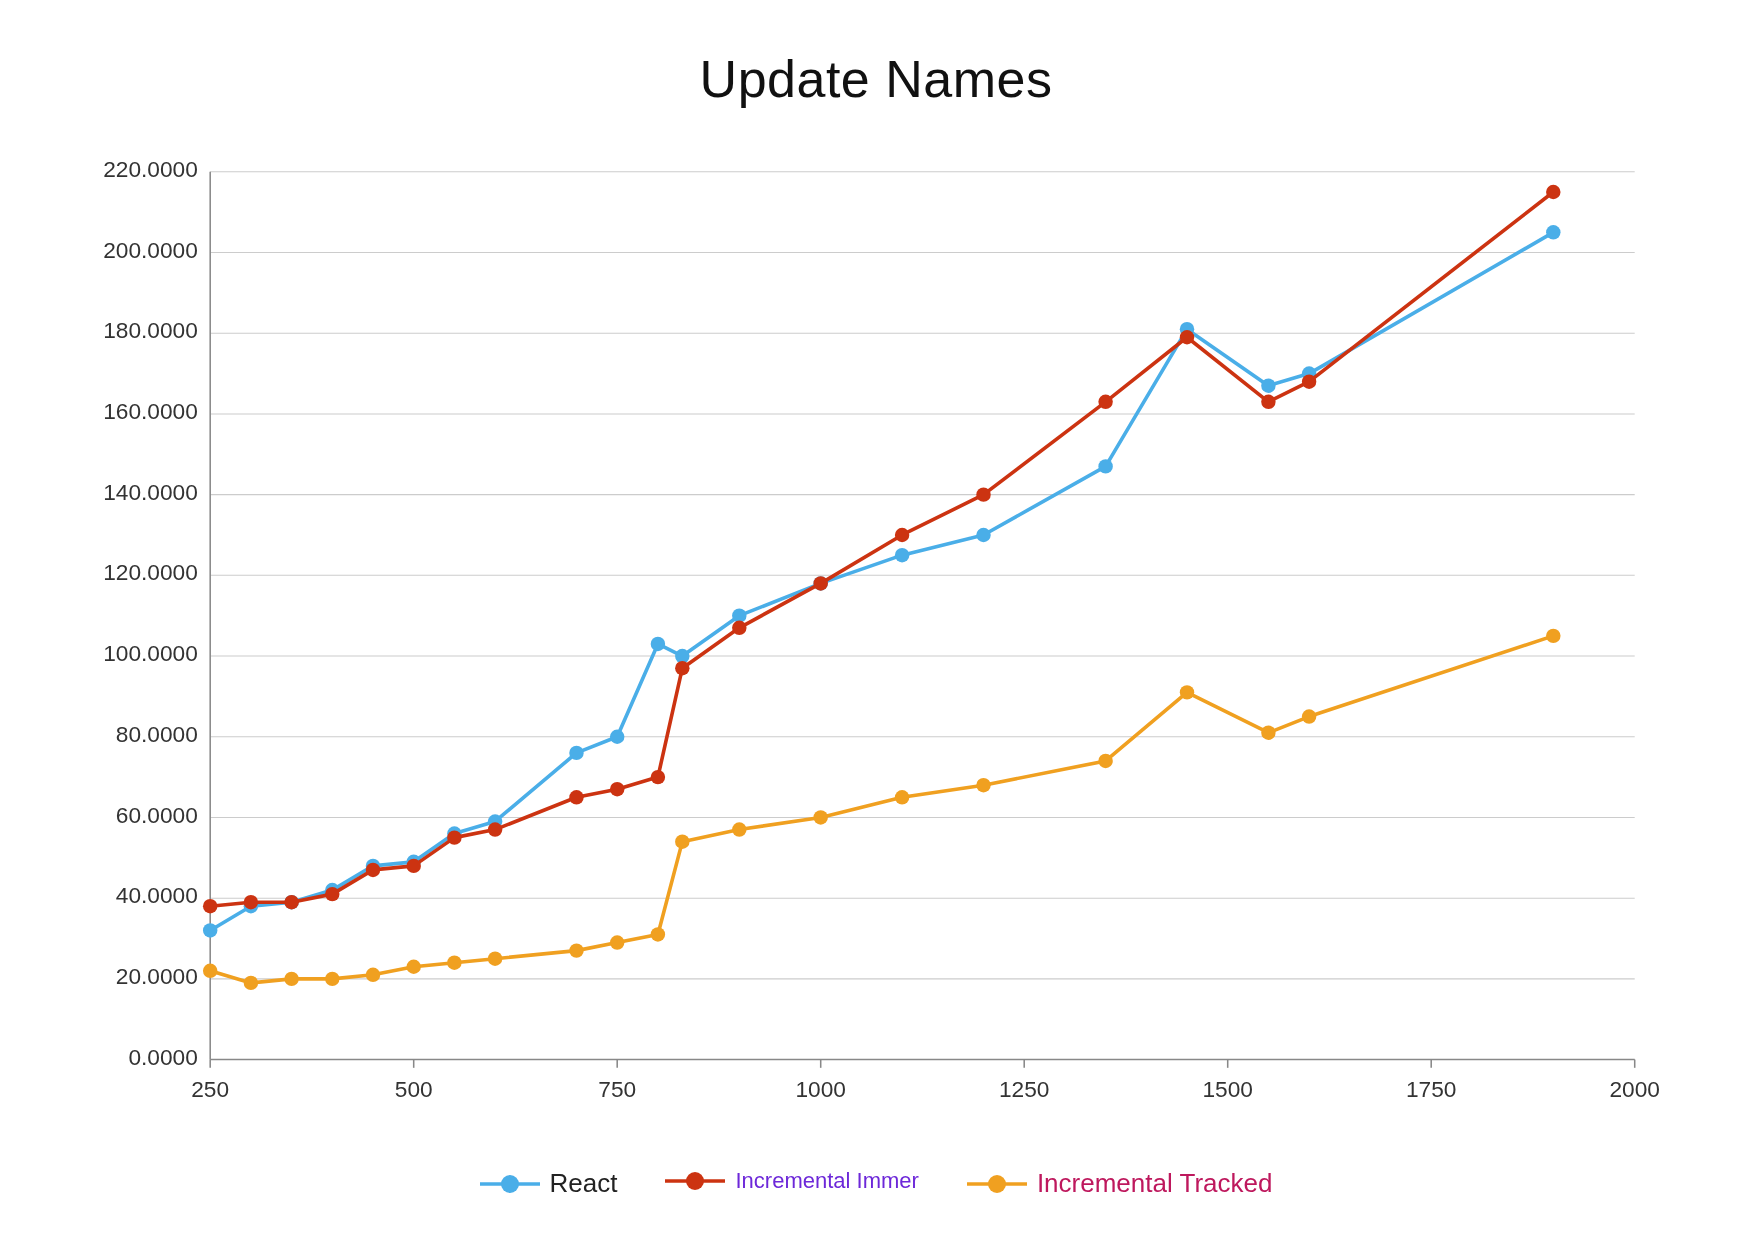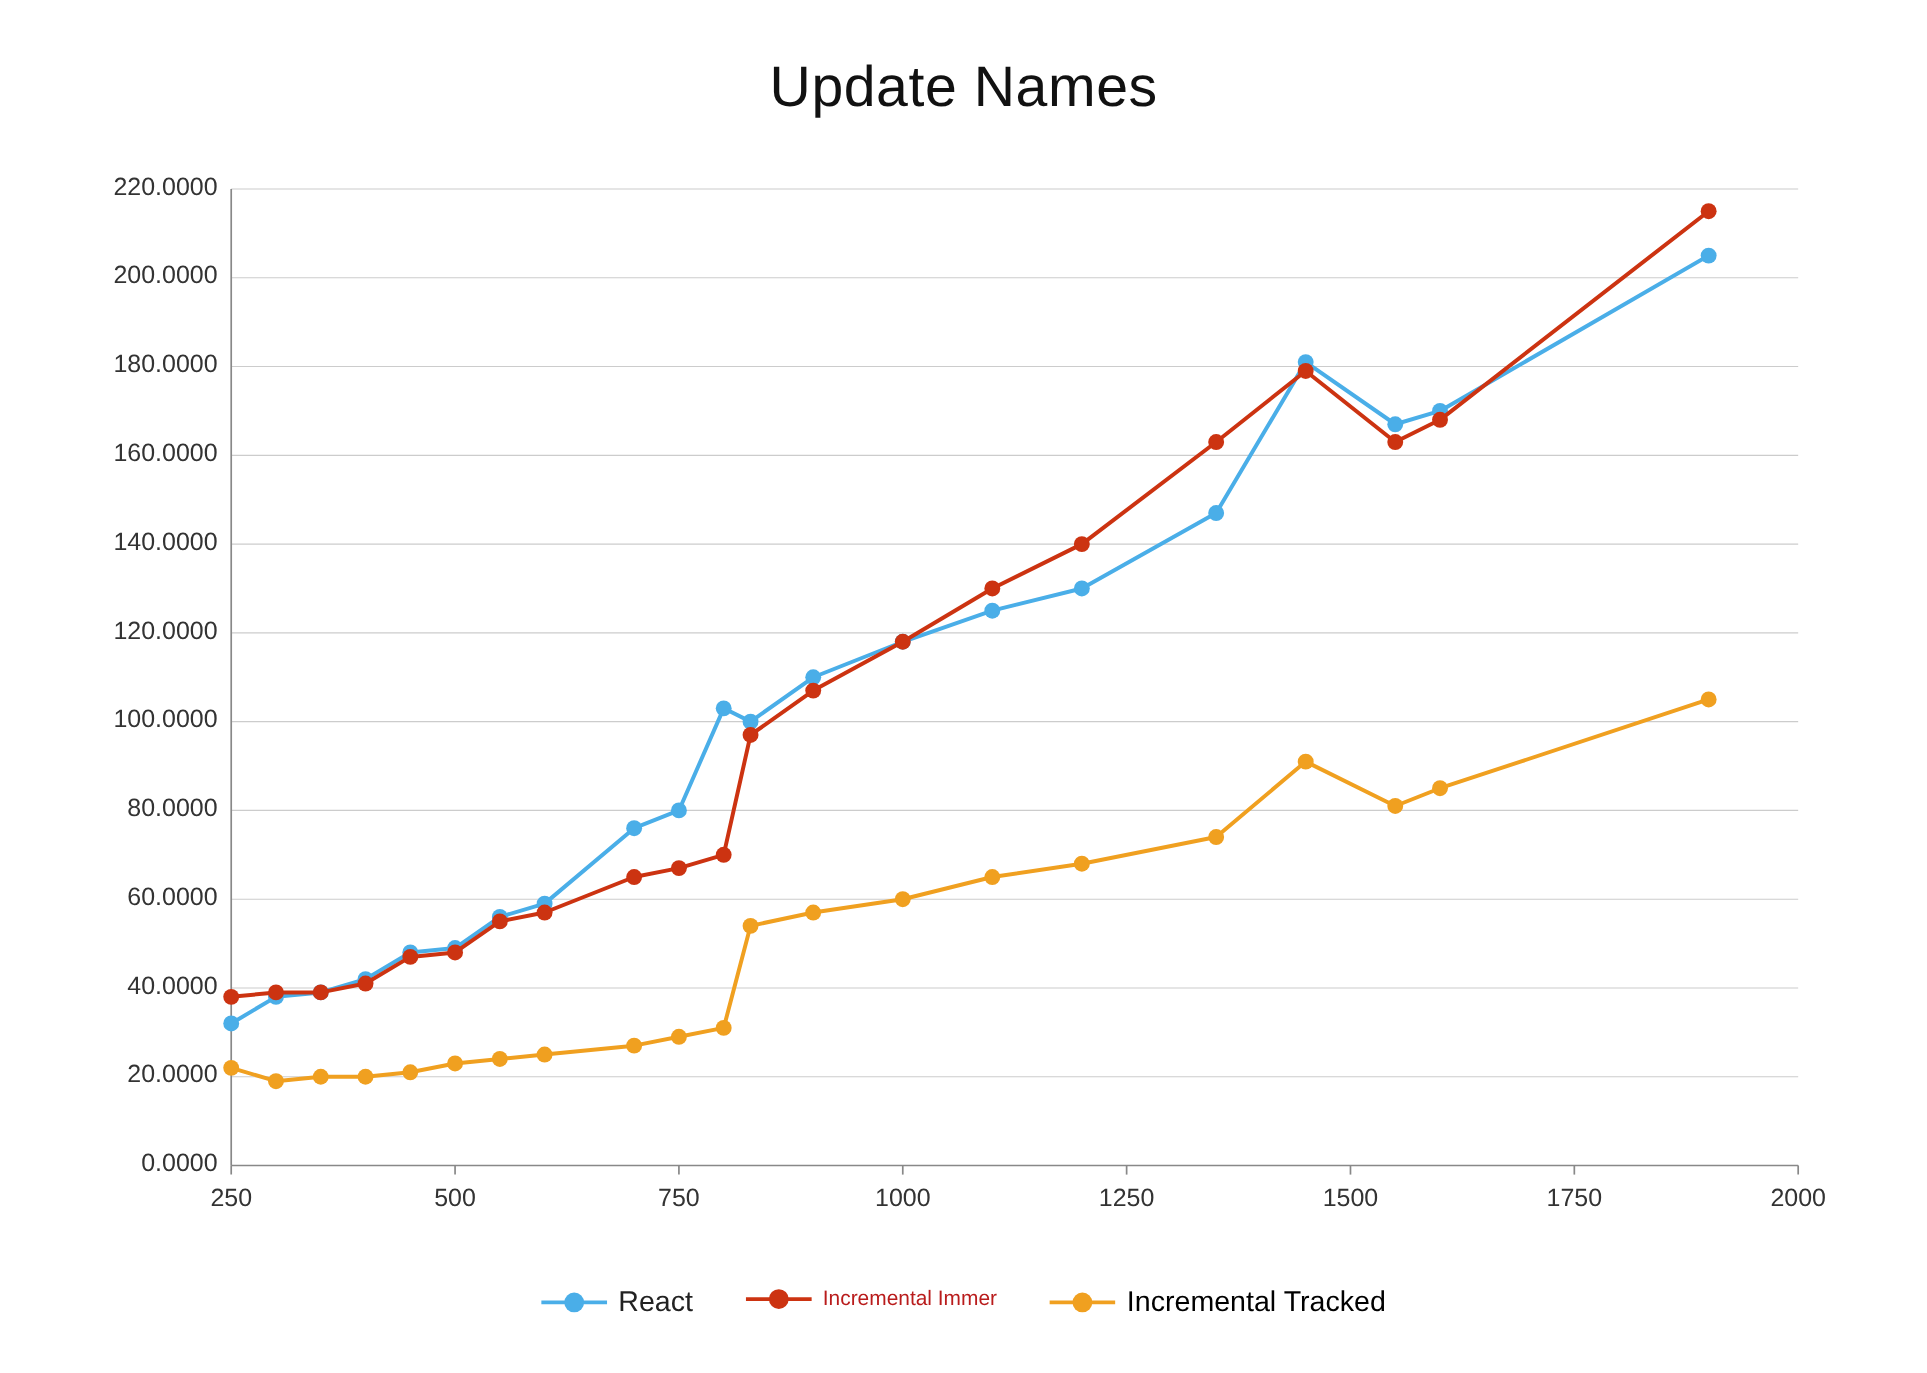--- a/index.html
+++ b/index.html
@@ -174,23 +174,23 @@
       <line x1="0" y1="13" x2="60" y2="13" stroke="#4aaee8" stroke-width="3.5"></line>
       <circle cx="30" cy="13" r="9" fill="#4aaee8"></circle>
     </svg>
     <span style="font-size:26px;color:#222;">React</span>
   </div>
       <div class="legend-item">
     <svg width="60" height="26">
       <line x1="0" y1="13" x2="60" y2="13" stroke="#cc3311" stroke-width="3.5"></line>
       <circle cx="30" cy="13" r="9" fill="#cc3311"></circle>
     </svg>
-    <span style="font-size:19px;color:#b91c1c;">Incremental Immer</span>
+    <span style="font-size:22px;color:#6d28d9;">Incremental Immer</span>
   </div>
       <div class="legend-item">
     <svg width="60" height="26">
       <line x1="0" y1="13" x2="60" y2="13" stroke="#f0a020" stroke-width="3.5"></line>
       <circle cx="30" cy="13" r="9" fill="#f0a020"></circle>
     </svg>
-    <span style="font-size:26px;color:#000000;">Incremental Tracked</span>
+    <span style="font-size:26px;color:#be185d;">Incremental Tracked</span>
   </div>
     </div>
 </div>
 
 </body></html>

